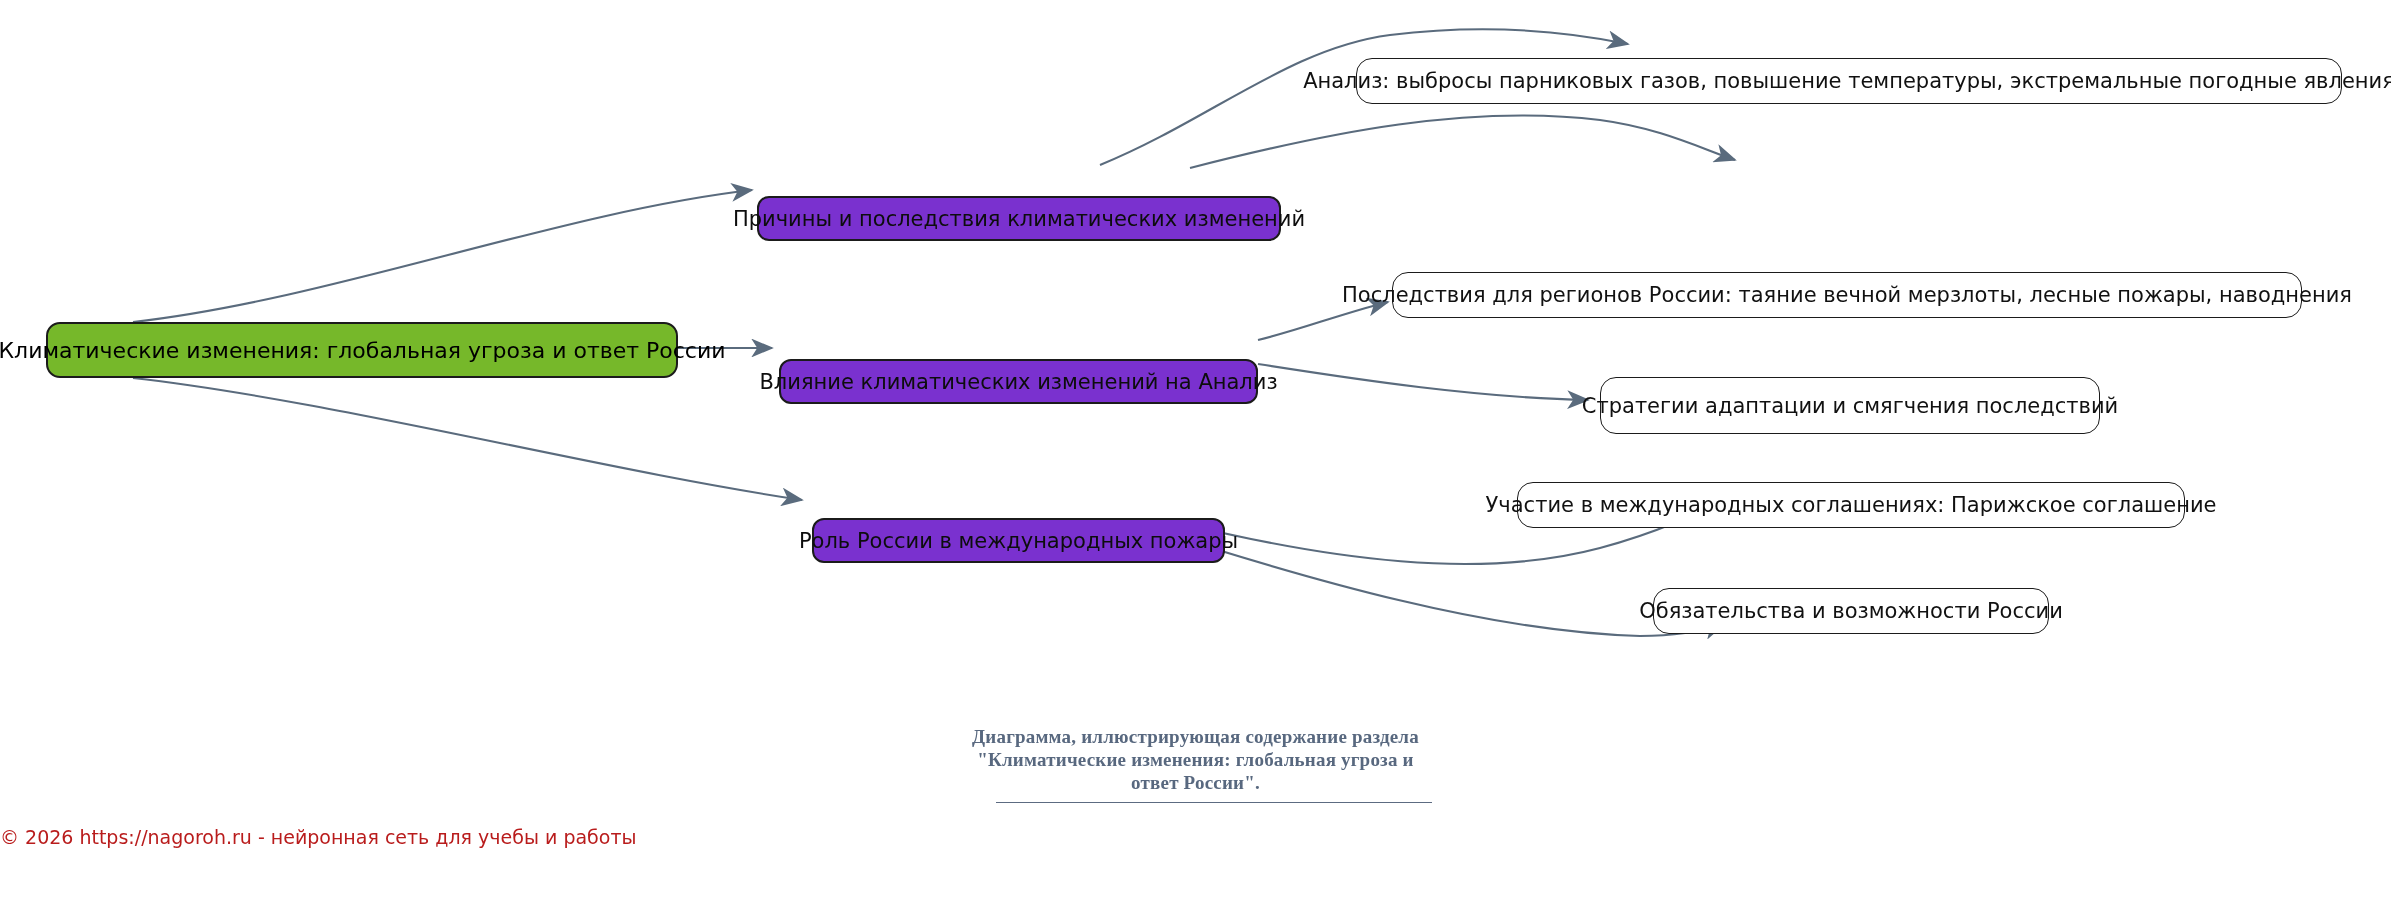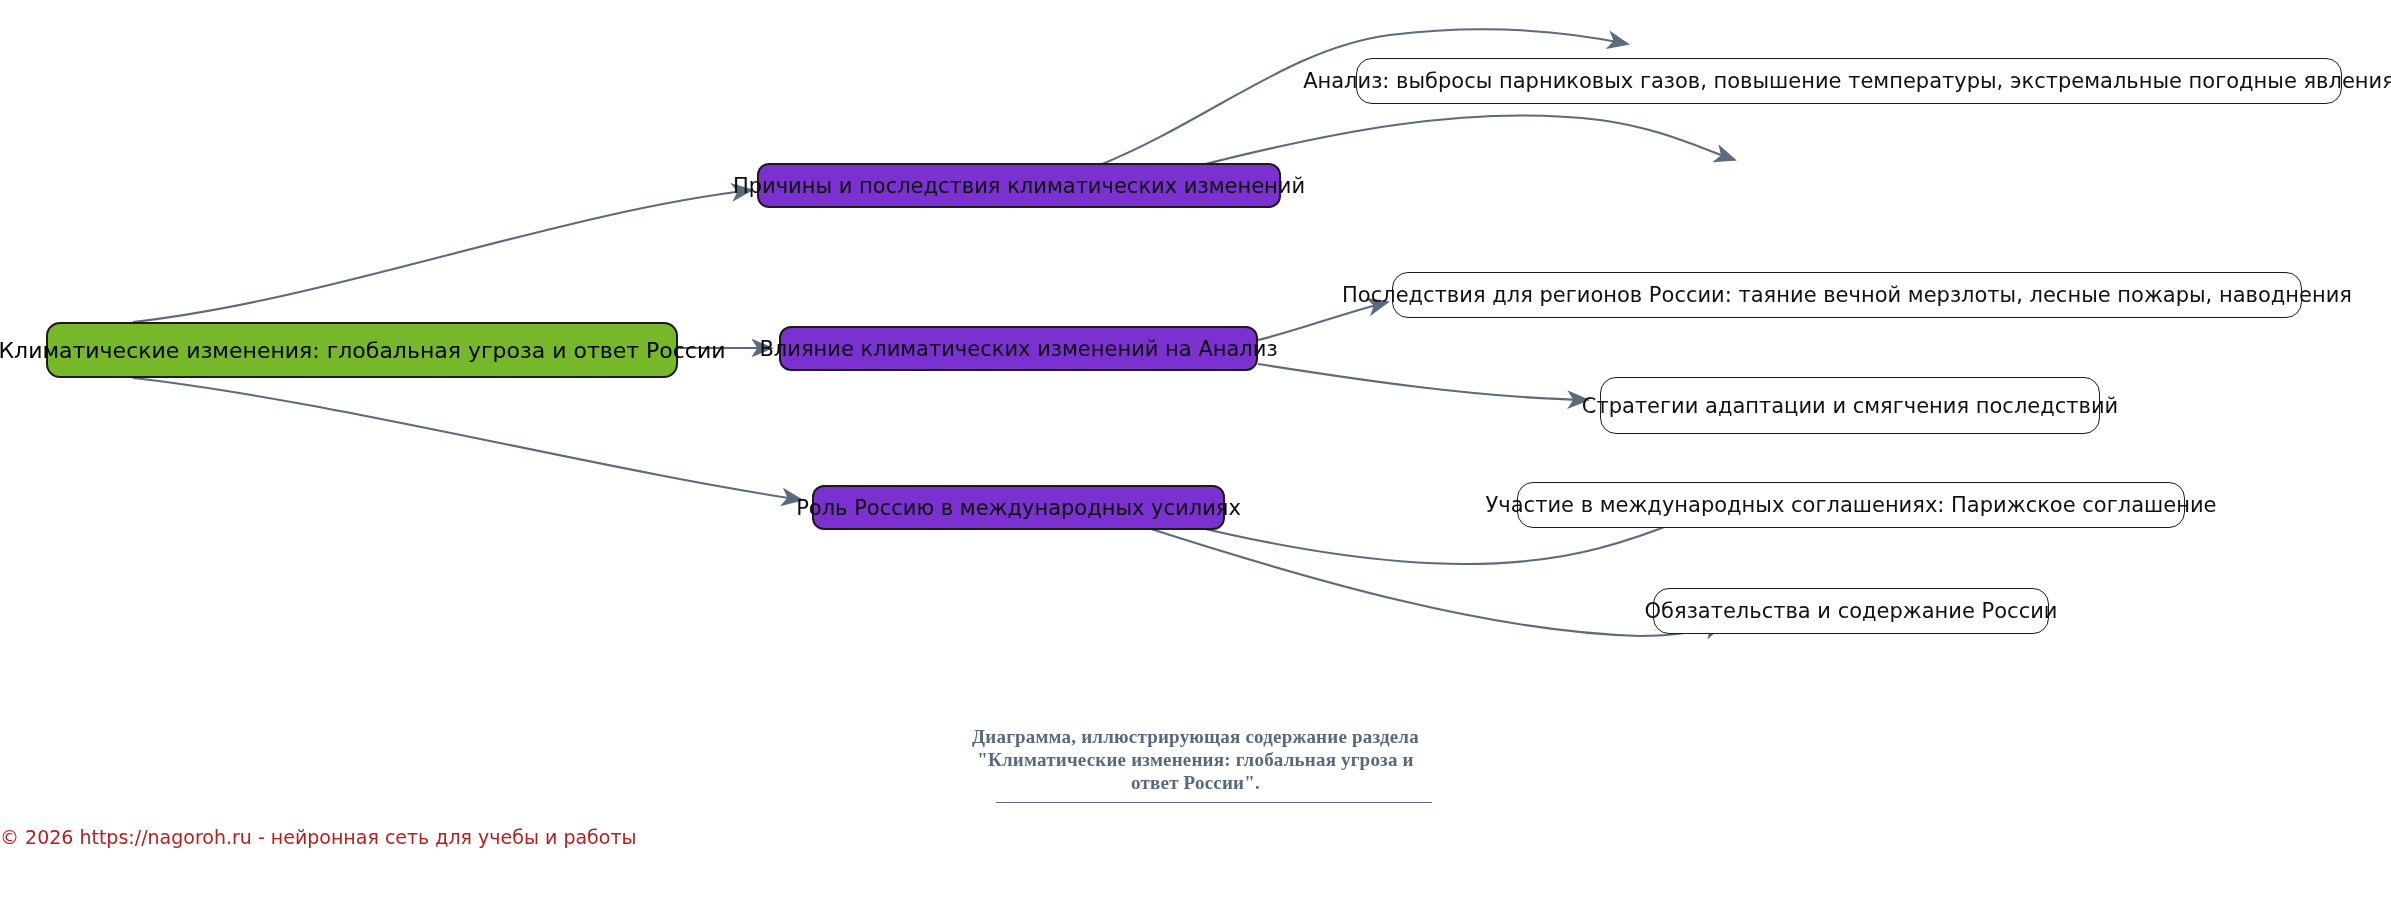--- a/index.html
+++ b/index.html
@@ -47,20 +47,21 @@
   }
 
   
   .node-branch {
     background: #7a31cf;
     border: 2.5px solid #1b1b1b;
     border-radius: 12px;
     color: #0d0d0d;
     font-size: 21px;
     padding: 0 16px;
+    margin-top: 33px;
   }
 
   
   .node-leaf {
     background: #ffffff;
     border: 1.6px solid #1b1b1b;
     border-radius: 16px;
     color: #111111;
     font-size: 21px;
     padding: 0 14px;
@@ -134,42 +135,42 @@
 
   <div class="node node-branch" style="left:757px; top:163px; width:524px; height:45px;">
     <span>Причины и последствия климатических изменений</span>
   </div>
 
   <div class="node node-branch" style="left:779px; top:326px; width:479px; height:45px;">
     <span>Влияние климатических изменений на Анализ</span>
   </div>
 
   <div class="node node-branch" style="left:812px; top:485px; width:413px; height:45px;">
-    <span>Роль Россию в международных усилиях</span>
+    <span>Роль России в международных пожары</span>
   </div>
 
   <div class="node node-leaf" style="left:1356px; top:58px; width:986px; height:46px;">
     <span>Анализ: выбросы парниковых газов, повышение температуры, экстремальные погодные явления</span>
   </div>
 
 
   <div class="node node-leaf" style="left:1392px; top:272px; width:910px; height:46px;">
     <span>Последствия для регионов России: таяние вечной мерзлоты, лесные пожары, наводнения</span>
   </div>
 
   <div class="node node-leaf" style="left:1600px; top:377px; width:500px; height:57px;">
     <span>Стратегии адаптации и смягчения последствий</span>
   </div>
 
   <div class="node node-leaf" style="left:1517px; top:482px; width:668px; height:46px;">
     <span>Участие в международных соглашениях: Парижское соглашение</span>
   </div>
 
   <div class="node node-leaf" style="left:1653px; top:588px; width:396px; height:46px;">
-    <span>Обязательства и содержание России</span>
+    <span>Обязательства и возможности России</span>
   </div>
 
   <div class="footer-caption">
     <div>Диаграмма, иллюстрирующая содержание раздела</div>
     <div>"Климатические изменения: глобальная угроза и</div>
     <div>ответ России".</div>
   </div>
 
   <div class="footer-rule"></div>
 

